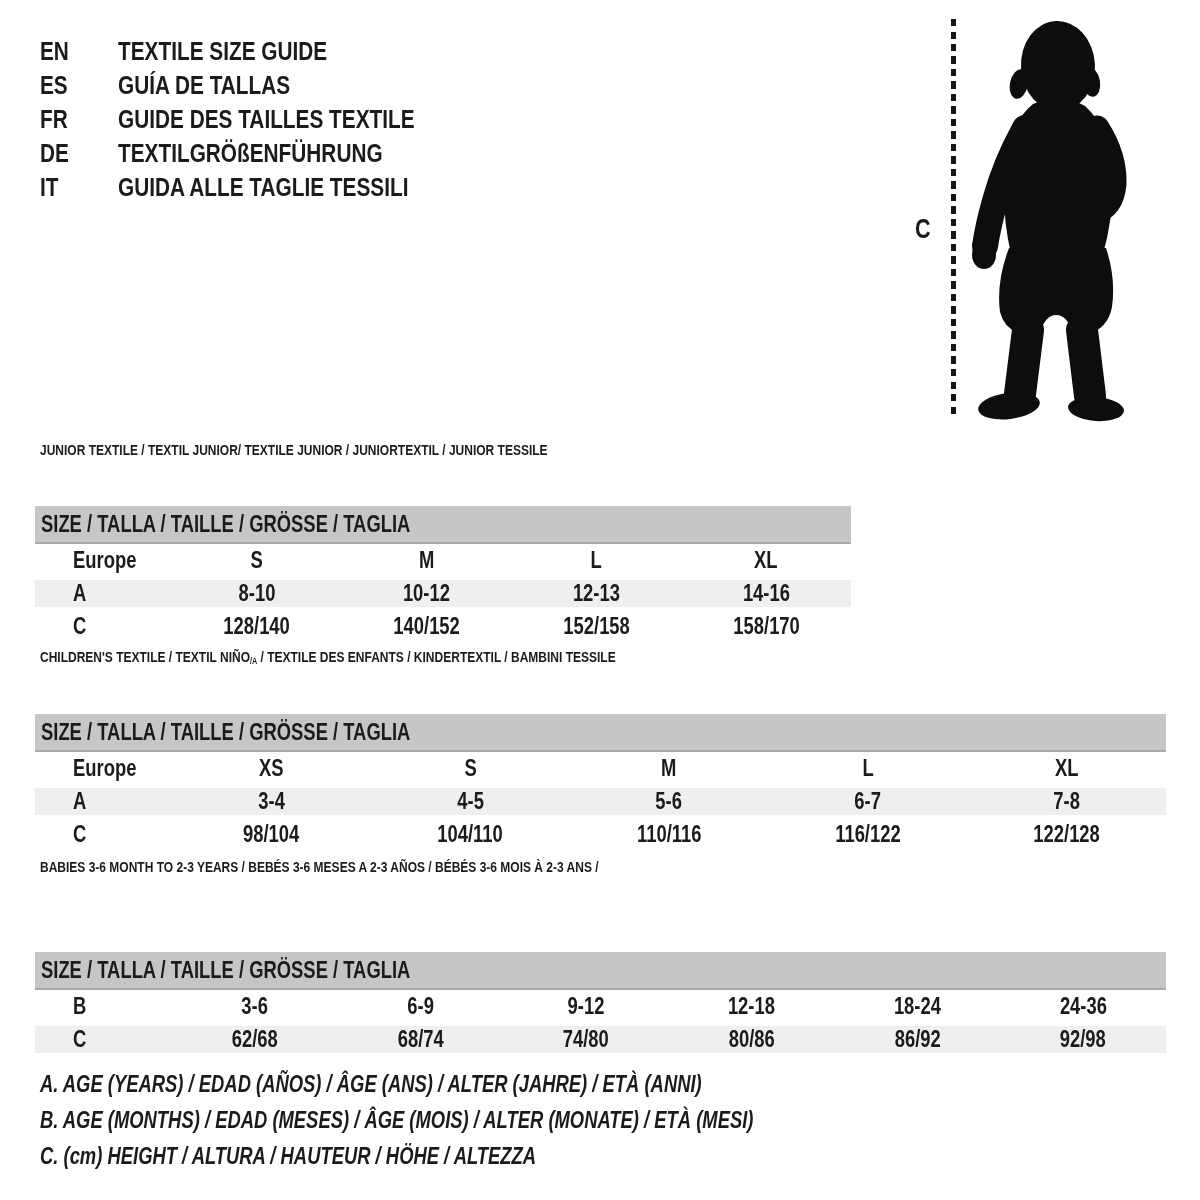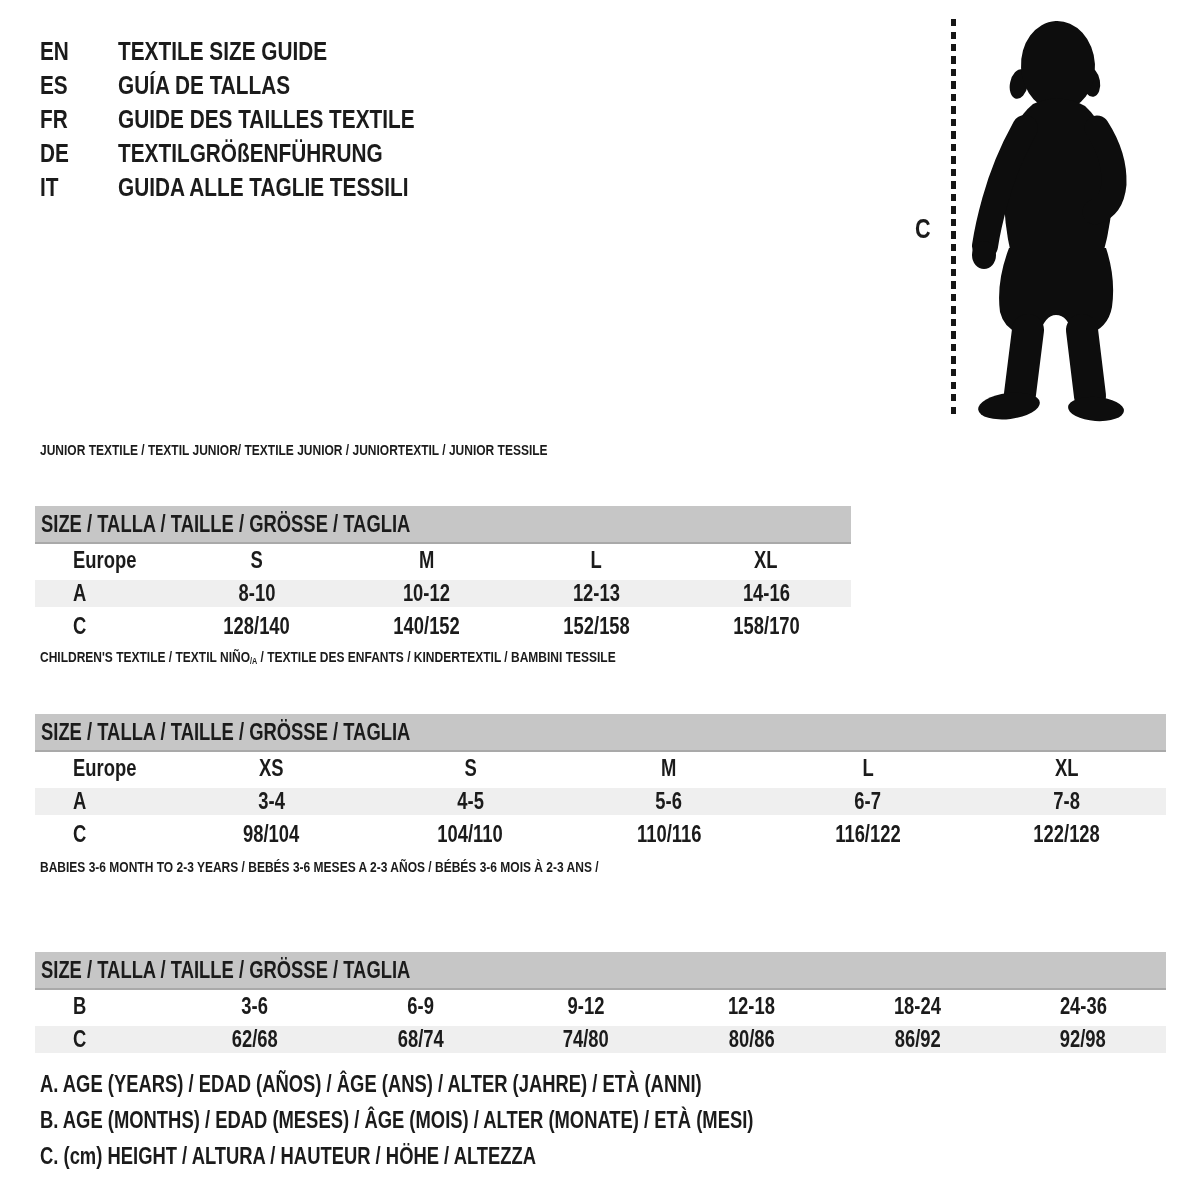--- a/index.html
+++ b/index.html
@@ -41,21 +41,21 @@
   .thead{
     height:38px;background:#c6c6c6;border-bottom:2px solid #a9a9a9;box-sizing:border-box;
     display:flex;align-items:center;padding-left:6px;margin-top:24px;
   }
   .trow{height:33px;display:flex;align-items:center;}
   .trow.alt{background:#efefef;box-shadow:inset 0 3px 0 #ffffff,inset 0 -3px 0 #ffffff;}
   .lab{width:105px;padding-left:6px;box-sizing:border-box;margin-left:32px;}
   .d{flex:1;text-align:center;}
 
   
-  .legend{position:absolute;left:40px;top:1066px;font-size:23px;}
+  .legend{position:absolute;left:40px;top:1066px;font-size:23px;font-style:italic;}
   .legend div{line-height:36px;height:36px;}
 </style>
 </head>
 <body>
 
 <div class="page">
 
   <div class="langs">
     <div class="lang-row">
       <span class="lang-code"><span class="cond">EN</span></span>

